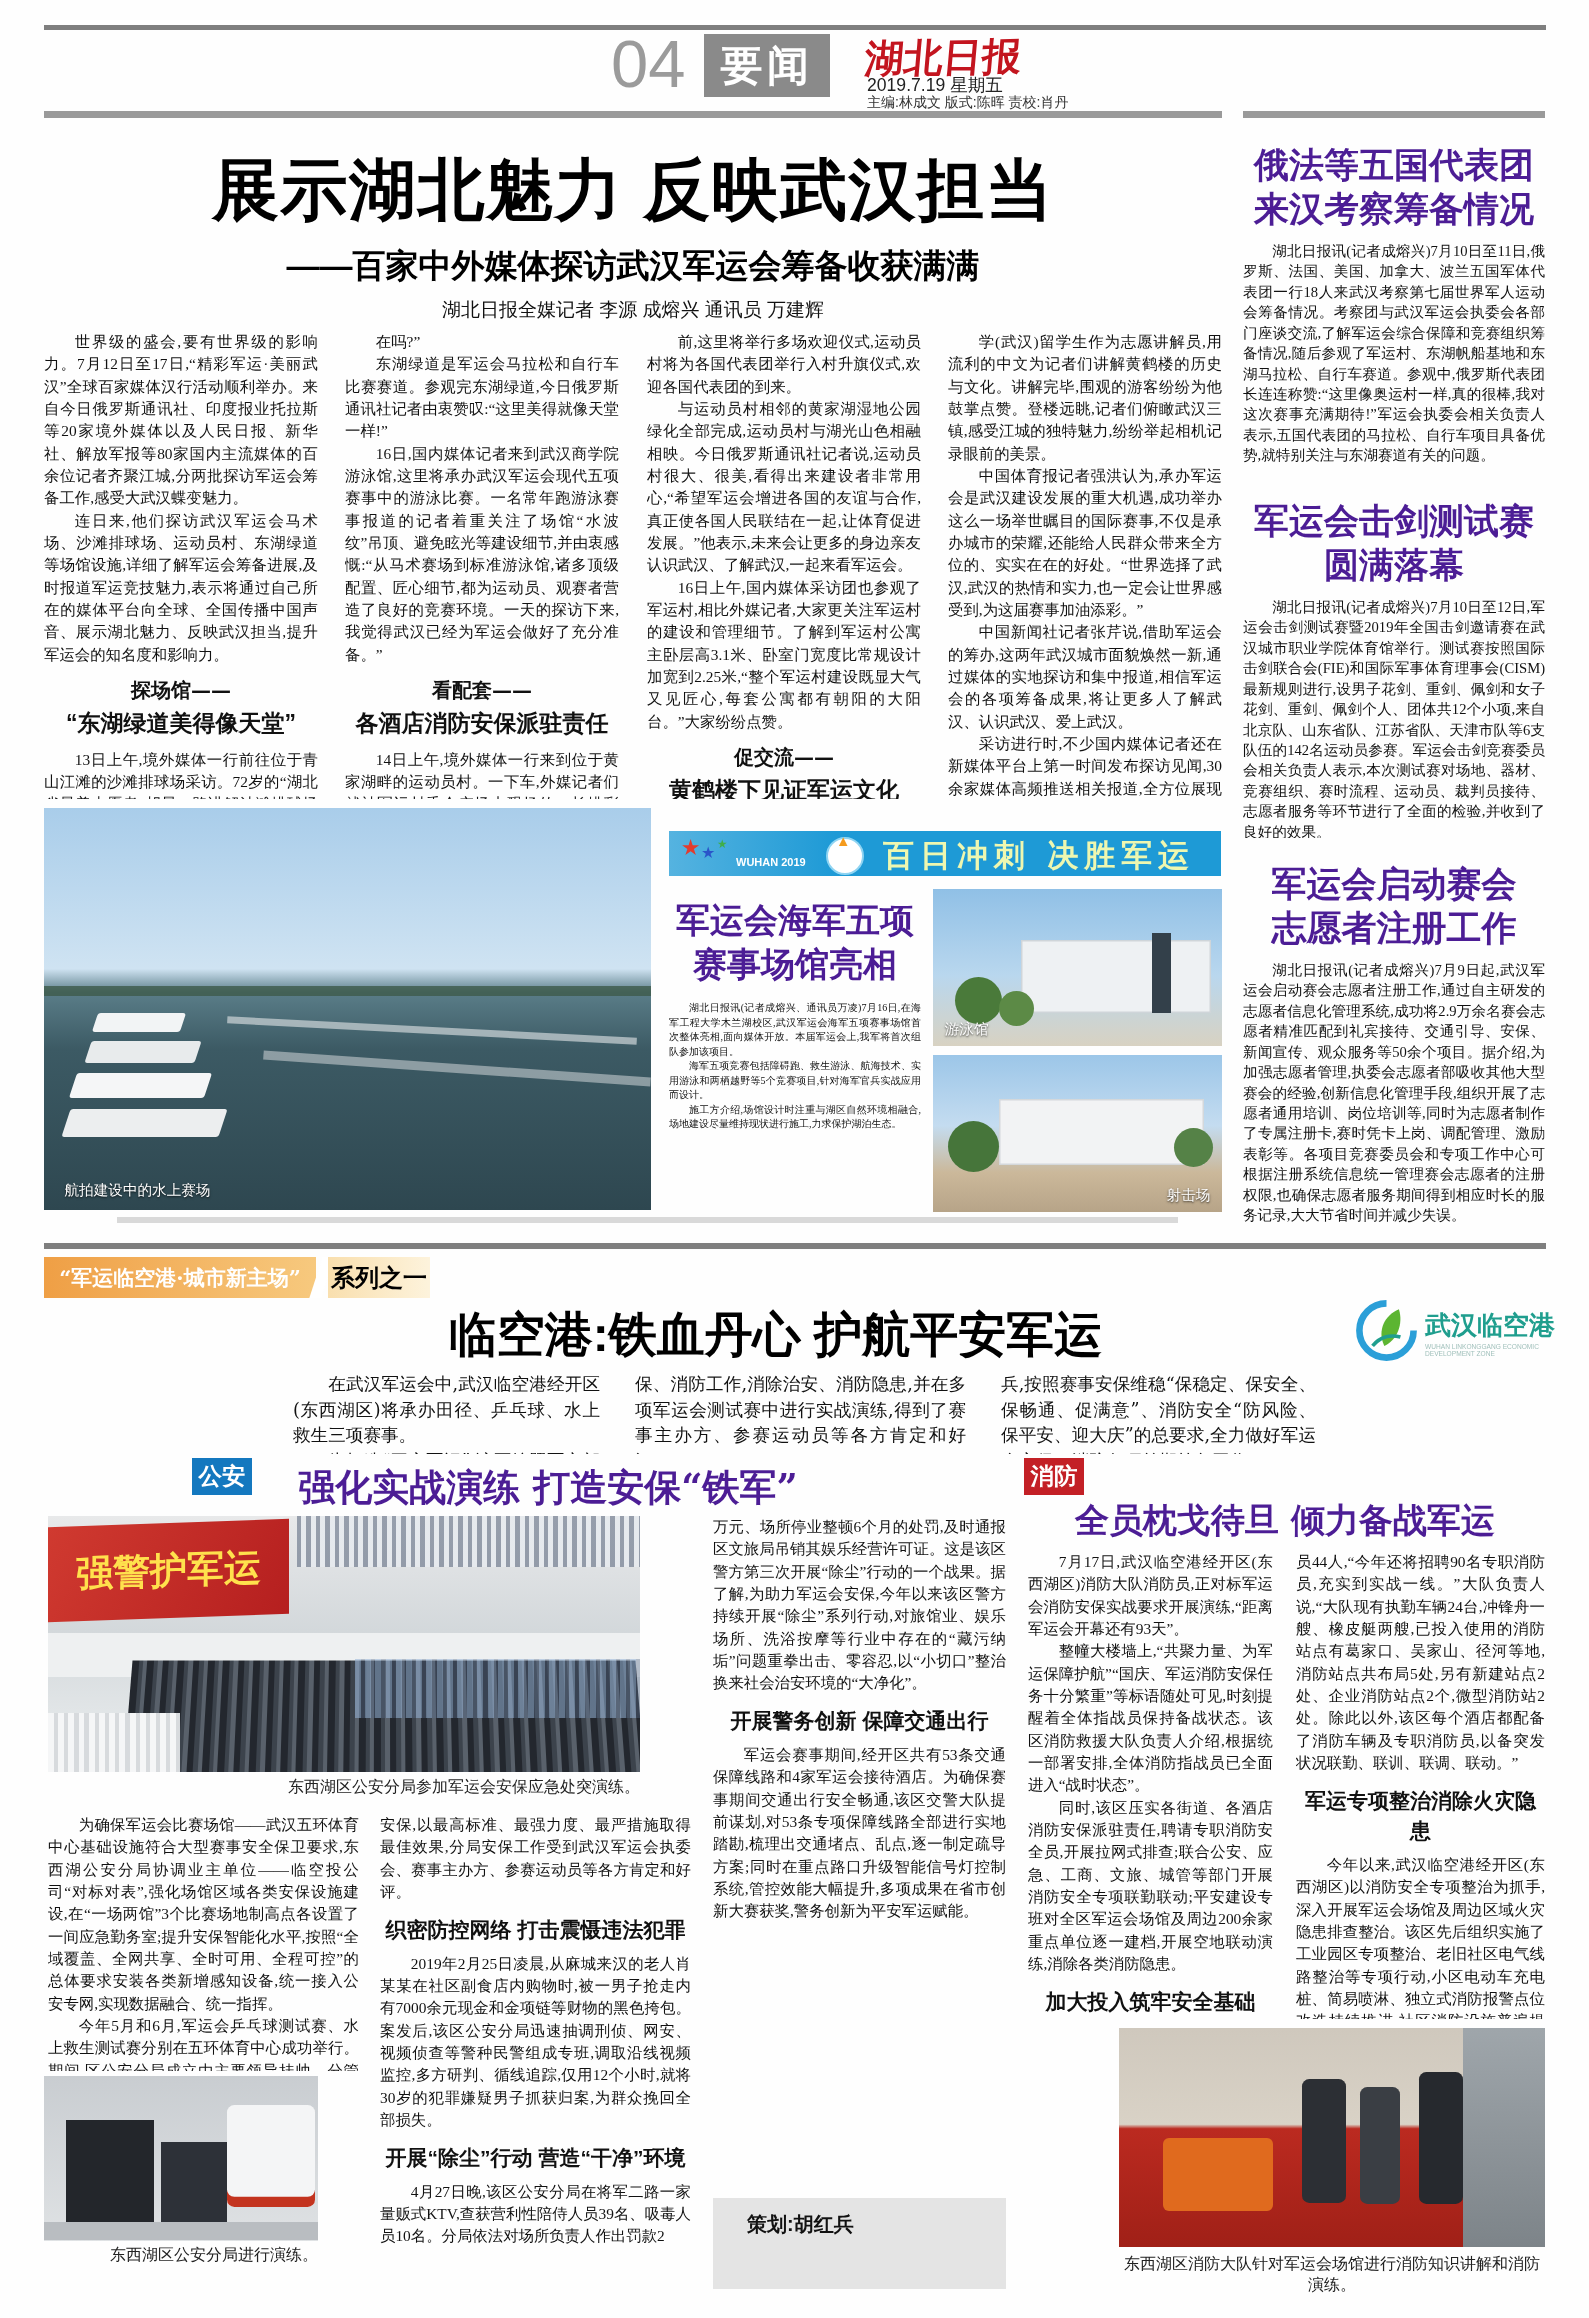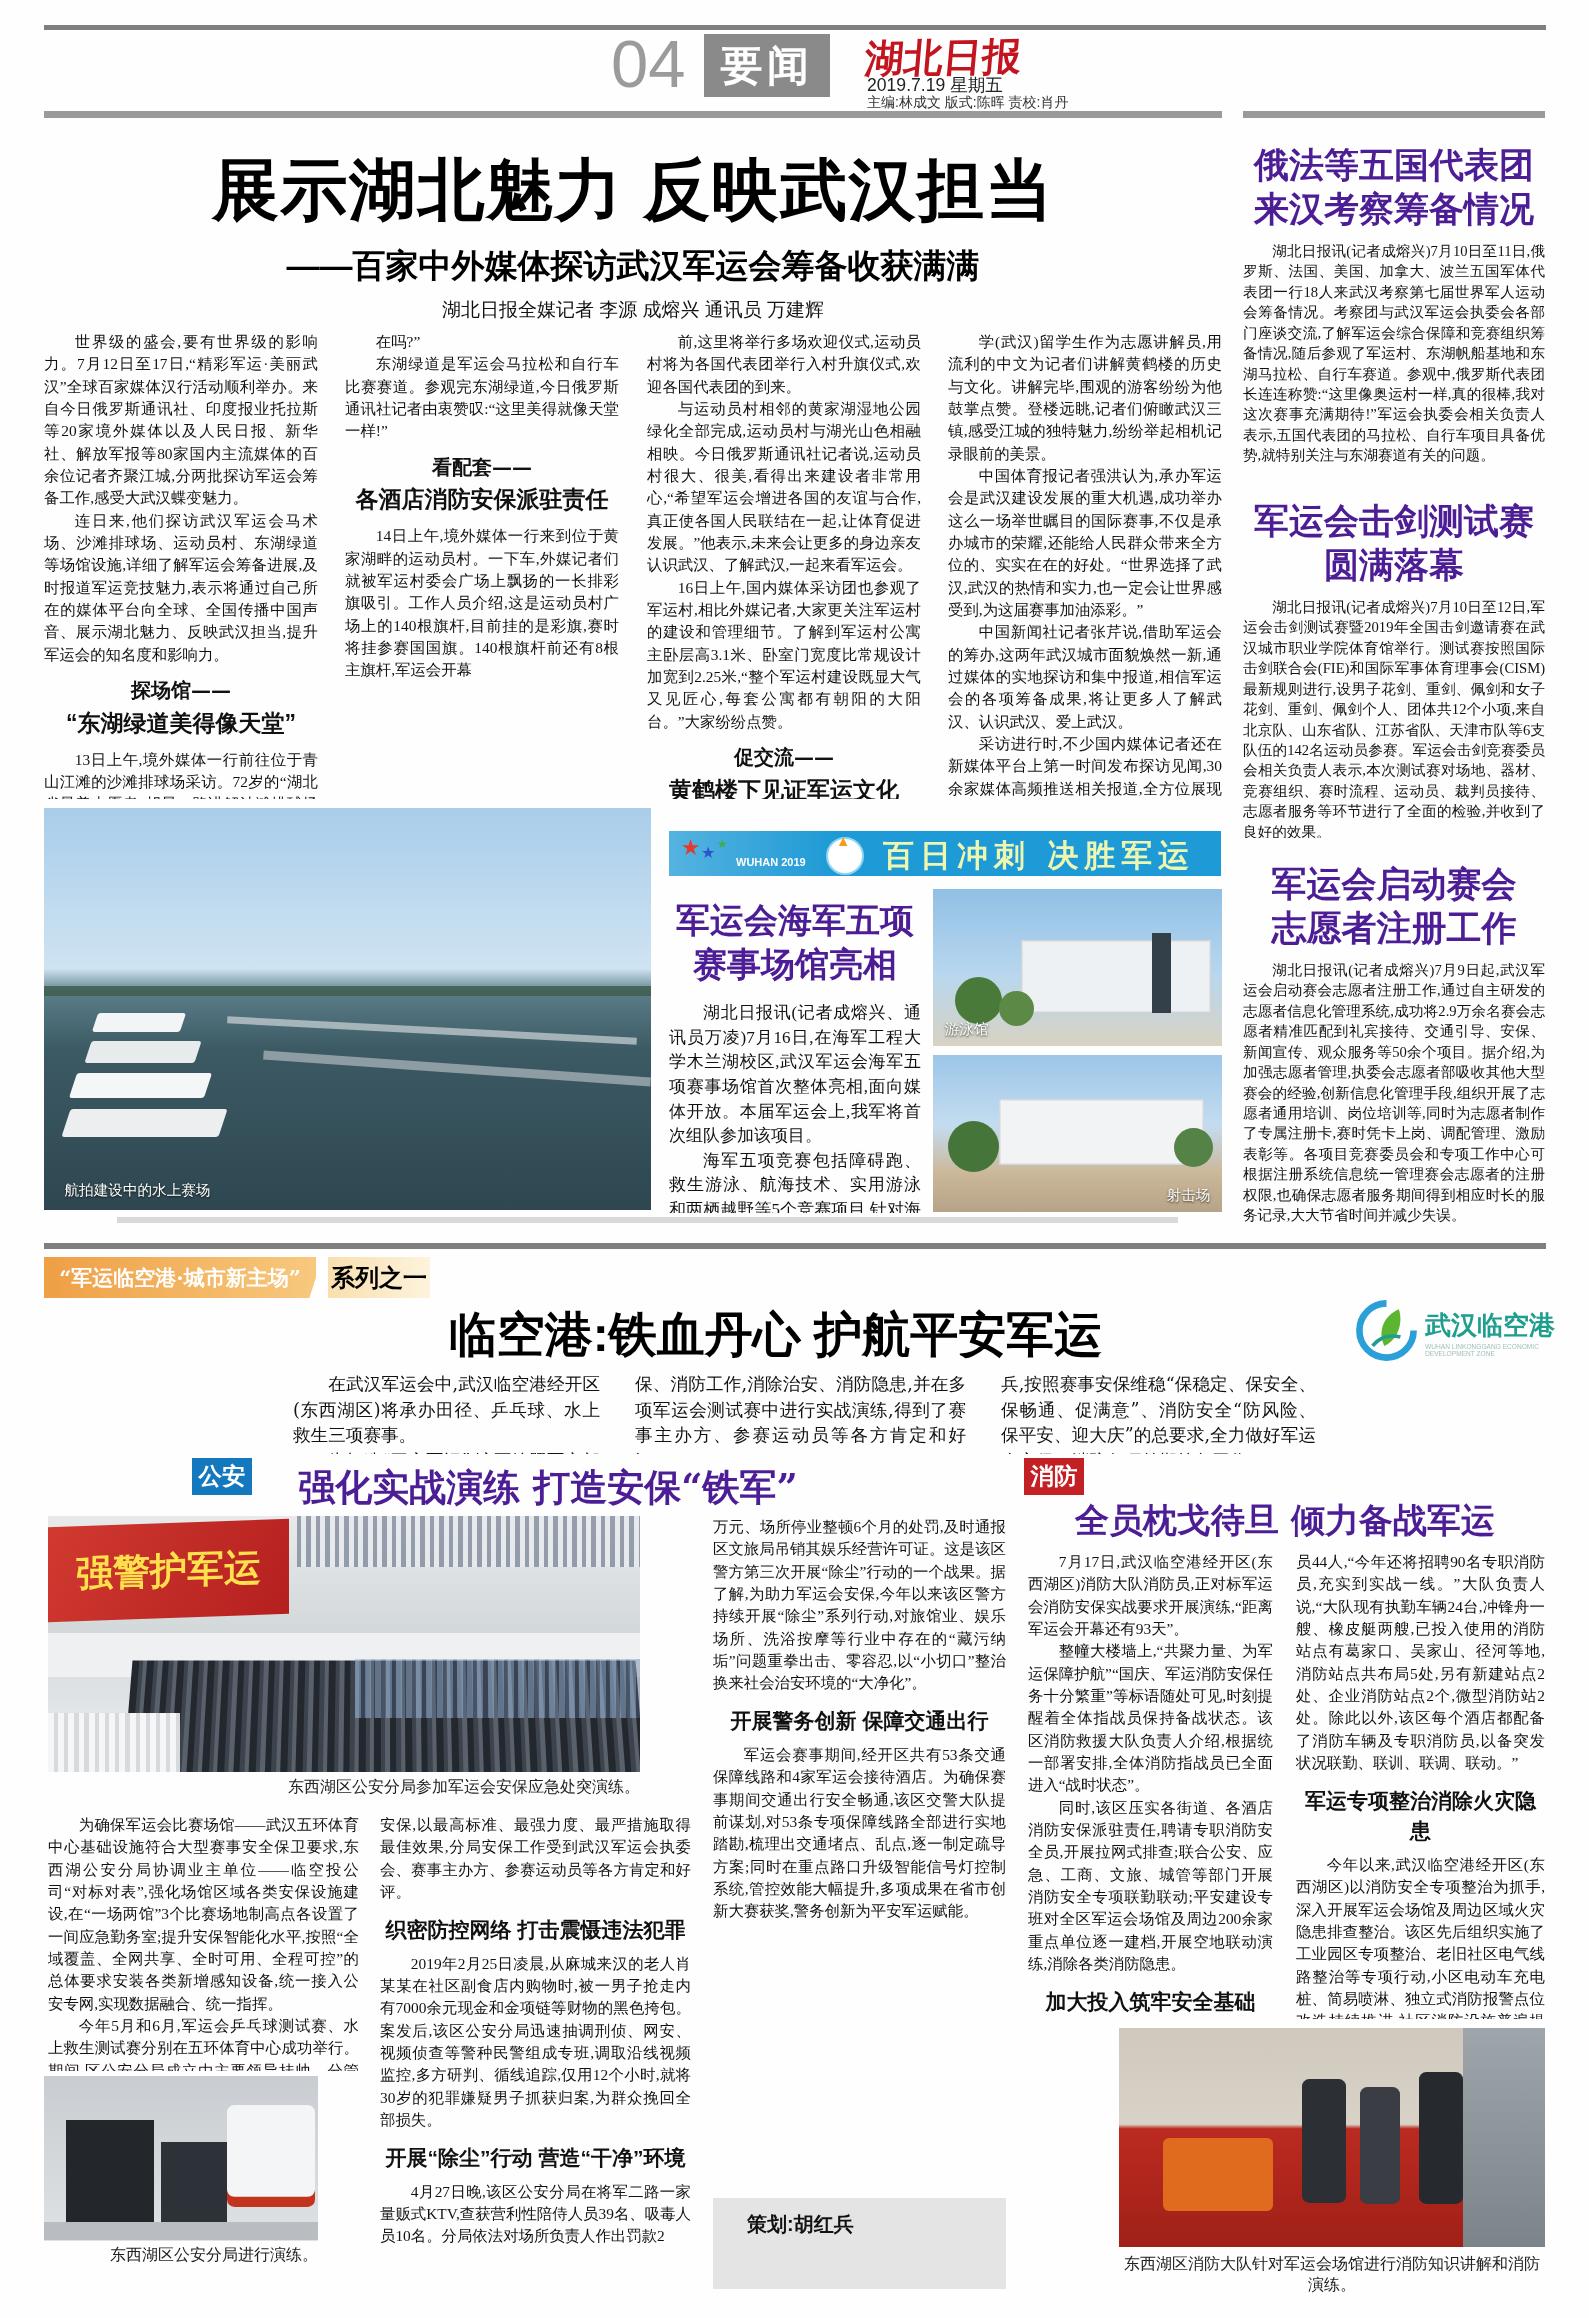--- a/index.html
+++ b/index.html
@@ -4,21 +4,21 @@
 <style>
   html,body{margin:0;padding:0;}
   body{width:1589px;height:2319px;position:relative;background:#fefefe;
        font-family:"Liberation Serif","DejaVu Serif",serif;color:#111;}
   .abs{position:absolute;}
   .rule{background:#7f7f7f;}
   .bar{background:#9a9a9a;}
   .col{position:absolute;text-align:justify;overflow:hidden;line-height:1.45;}
   .col p{margin:0;text-indent:2em;}
   .bt{font-size:15.4px;}
-  .bt2{font-size:17px;}
+  .bt2{font-size:10px;}
   .kicker{text-align:center;text-indent:0 !important;font-weight:bold;font-size:20px;
           font-family:"DejaVu Serif",serif;margin:10.2px 0 1.5px !important;}
   .subt{text-align:center;text-indent:0 !important;font-weight:bold;font-size:23px;
         font-family:"Liberation Sans","DejaVu Sans",sans-serif;margin:0 0 8.8px !important;}
   .insub{text-align:center;text-indent:0 !important;font-weight:bold;font-size:21px;
          font-family:"Liberation Sans","DejaVu Sans",sans-serif;margin:11.7px 0 7.3px !important;}
   .hl-sans{font-family:"Liberation Sans","DejaVu Sans",sans-serif;font-weight:700;color:#000;}
   .hl-serif{font-family:"DejaVu Serif","Liberation Serif",serif;font-weight:900;color:#4c1d95;}
   .center{text-align:center;}
   .caption{font-size:16px;color:#222;font-family:"DejaVu Serif",serif;}
@@ -50,20 +50,21 @@
 <div class="col bt" style="left:44px;top:331px;width:274px;height:468px;">
   <p>世界级的盛会,要有世界级的影响力。7月12日至17日,“精彩军运·美丽武汉”全球百家媒体汉行活动顺利举办。来自今日俄罗斯通讯社、印度报业托拉斯等20家境外媒体以及人民日报、新华社、解放军报等80家国内主流媒体的百余位记者齐聚江城,分两批探访军运会筹备工作,感受大武汉蝶变魅力。</p>
   <p>连日来,他们探访武汉军运会马术场、沙滩排球场、运动员村、东湖绿道等场馆设施,详细了解军运会筹备进展,及时报道军运竞技魅力,表示将通过自己所在的媒体平台向全球、全国传播中国声音、展示湖北魅力、反映武汉担当,提升军运会的知名度和影响力。</p>
   <p class="kicker">探场馆——</p>
   <p class="subt">“东湖绿道美得像天堂”</p>
   <p>13日上午,境外媒体一行前往位于青山江滩的沙滩排球场采访。72岁的“湖北省最美志愿者”胡昇一路讲解沙滩排球场的地理位置和青山江滩的建设历程。在青山江滩可容纳万人的广场上,胡昇介绍了紧邻江滩的6车道临江大道,以及与之平行的和平大道、友谊大道、团结大道、欢乐大道。他风趣地说:“和平、友谊、团结、欢乐,这不正是军运会的精髓之所</p>
 </div>
 <div class="col bt" style="left:345px;top:331px;width:274px;height:468px;">
   <p>在吗?”</p>
   <p>东湖绿道是军运会马拉松和自行车比赛赛道。参观完东湖绿道,今日俄罗斯通讯社记者由衷赞叹:“这里美得就像天堂一样!”</p>
+  <p>16日,国内媒体记者来到武汉商学院游泳馆,这里将承办武汉军运会现代五项赛事中的游泳比赛。一名常年跑游泳赛事报道的记者着重关注了场馆“水波纹”吊顶、避免眩光等建设细节,并由衷感慨:“从马术赛场到标准游泳馆,诸多顶级配置、匠心细节,都为运动员、观赛者营造了良好的竞赛环境。一天的探访下来,我觉得武汉已经为军运会做好了充分准备。”</p>
   <p class="kicker">看配套——</p>
   <p class="subt">各酒店消防安保派驻责任</p>
   <p>14日上午,境外媒体一行来到位于黄家湖畔的运动员村。一下车,外媒记者们就被军运村委会广场上飘扬的一长排彩旗吸引。工作人员介绍,这是运动员村广场上的140根旗杆,目前挂的是彩旗,赛时将挂参赛国国旗。140根旗杆前还有8根主旗杆,军运会开幕</p>
 </div>
 <div class="col bt" style="left:647px;top:331px;width:274px;height:468px;">
   <p>前,这里将举行多场欢迎仪式,运动员村将为各国代表团举行入村升旗仪式,欢迎各国代表团的到来。</p>
   <p>与运动员村相邻的黄家湖湿地公园绿化全部完成,运动员村与湖光山色相融相映。今日俄罗斯通讯社记者说,运动员村很大、很美,看得出来建设者非常用心,“希望军运会增进各国的友谊与合作,真正使各国人民联结在一起,让体育促进发展。”他表示,未来会让更多的身边亲友认识武汉、了解武汉,一起来看军运会。</p>
   <p>16日上午,国内媒体采访团也参观了军运村,相比外媒记者,大家更关注军运村的建设和管理细节。了解到军运村公寓主卧层高3.1米、卧室门宽度比常规设计加宽到2.25米,“整个军运村建设既显大气又见匠心,每套公寓都有朝阳的大阳台。”大家纷纷点赞。</p>
   <p class="kicker">促交流——</p>
   <p class="subt">黄鹤楼下见证军运文化</p>

